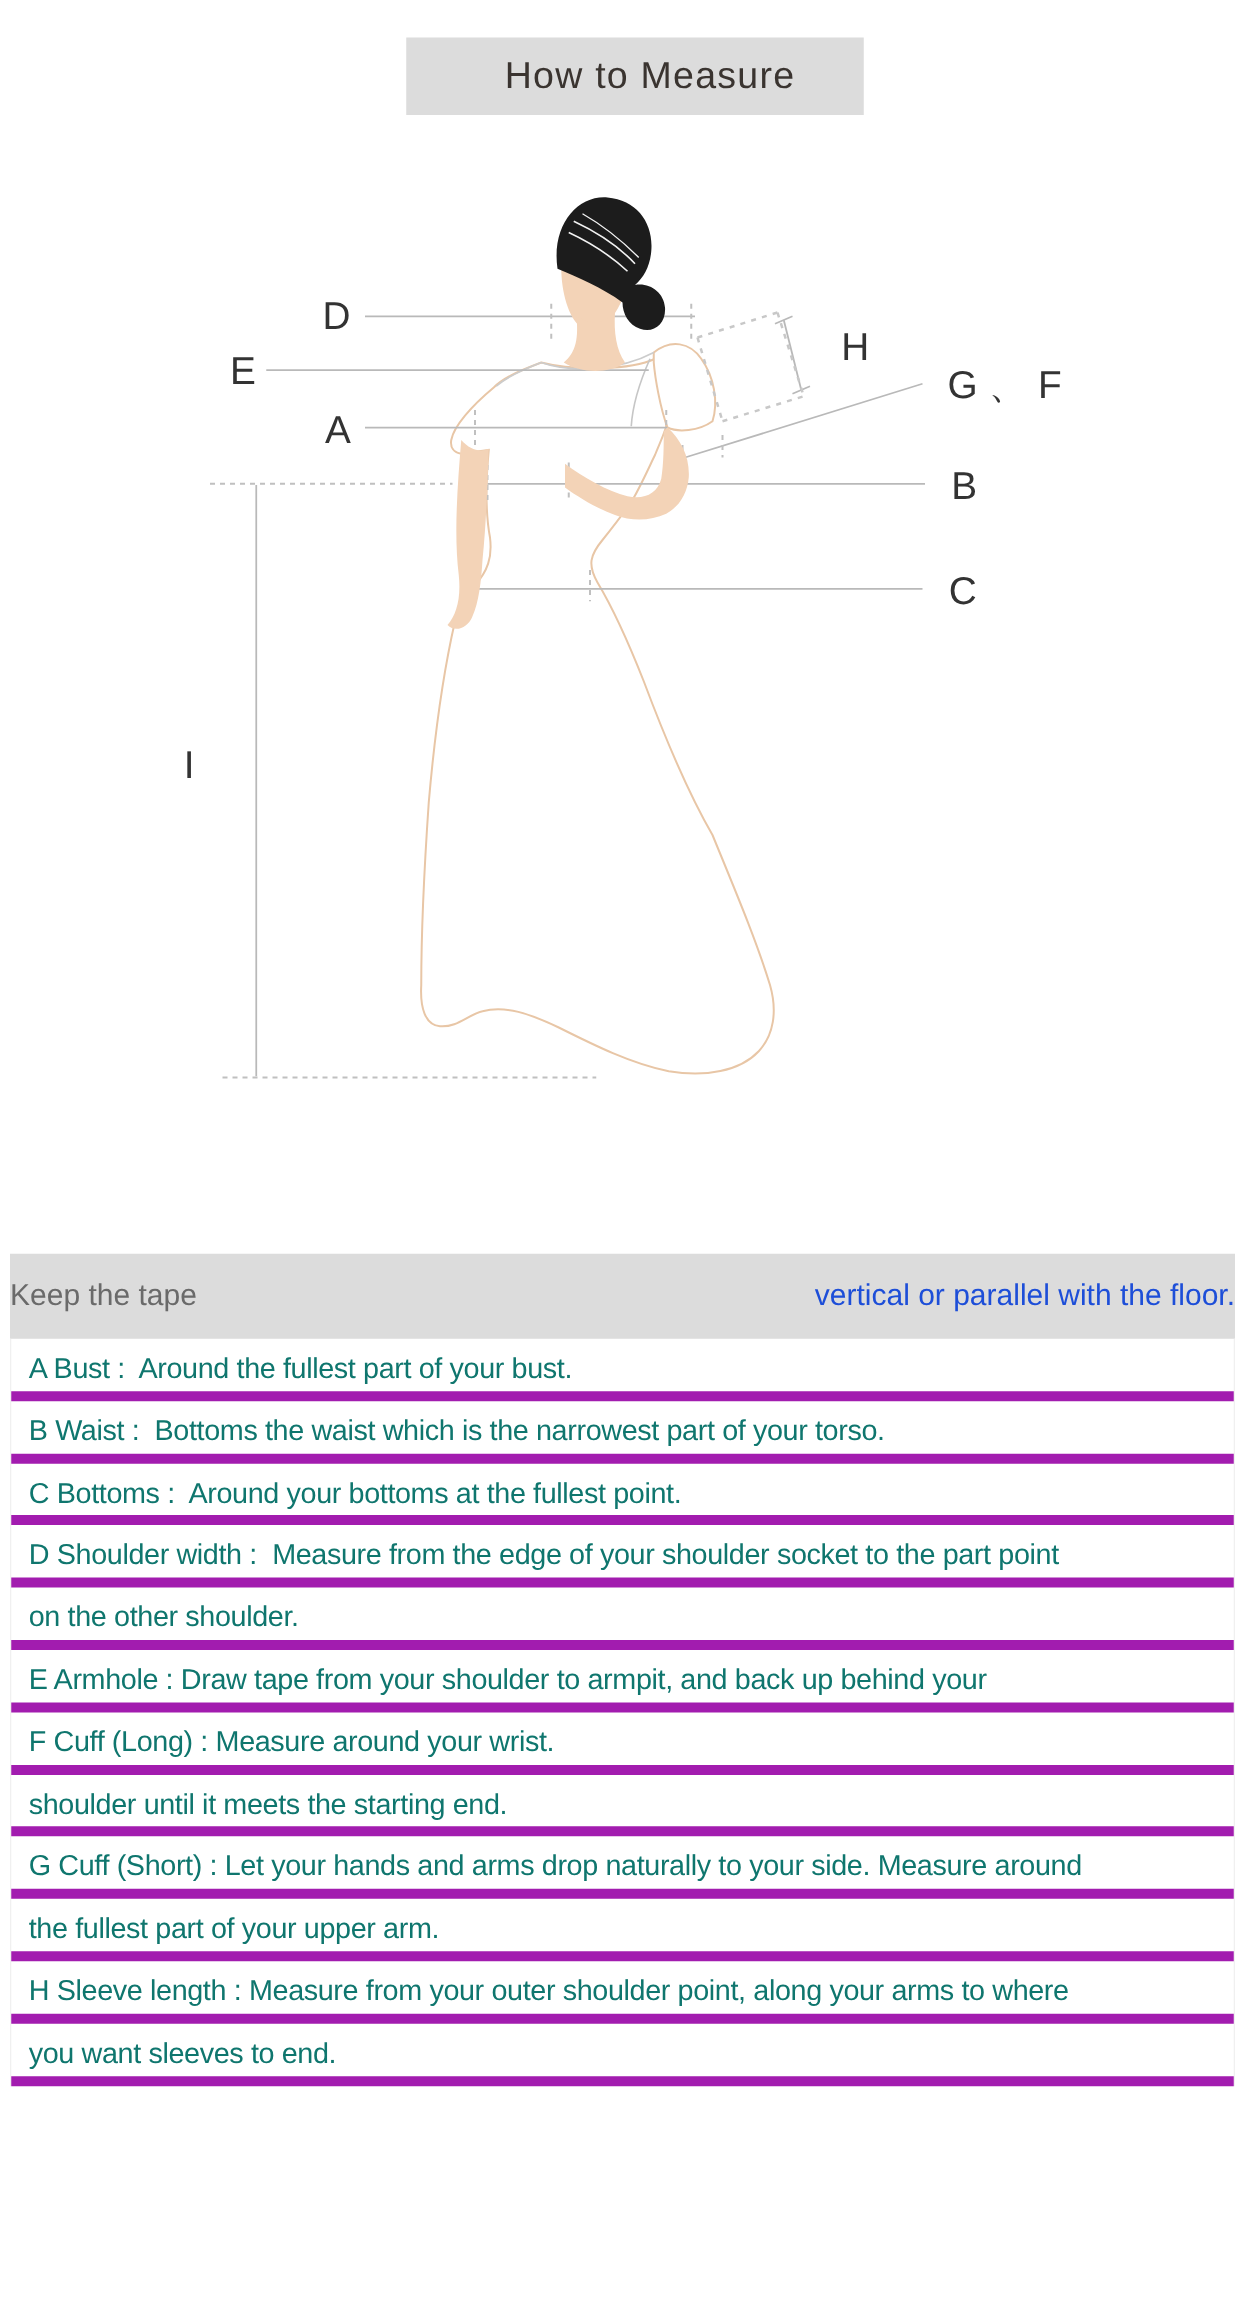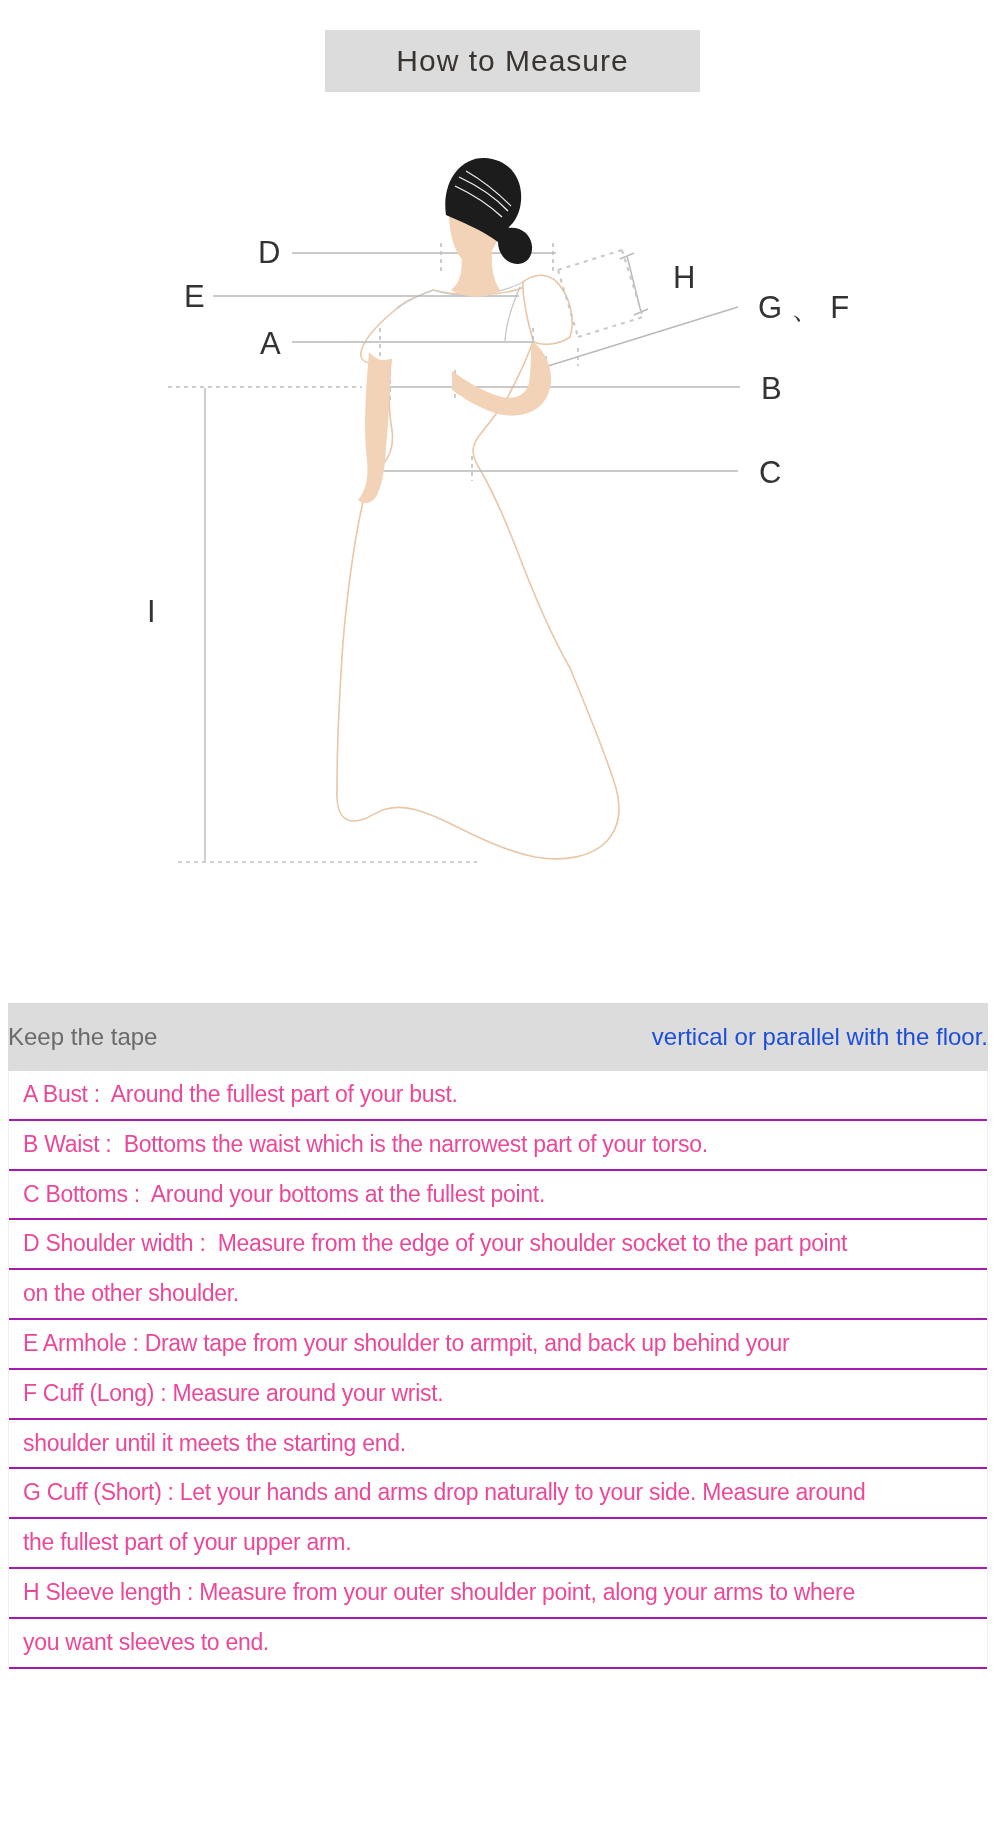--- a/index.html
+++ b/index.html
@@ -1,31 +1,31 @@
 <!DOCTYPE html>
 <html><head>
 <meta charset="utf-8">
 <style>
   html,body{margin:0;padding:0;background:#ffffff;}
   .page{position:relative;width:996px;height:1848px;background:#ffffff;overflow:hidden;
         font-family:"Liberation Sans","DejaVu Sans",sans-serif;color:#3a3a3a;}
-  .title-box{position:absolute;left:325px;top:30px;width:375px;height:62px;background:#dcdcdc;
-             display:flex;align-items:center;justify-content:center;}
+  .title-box{position:absolute;left:325px;top:30px;width:342px;height:62px;background:#dcdcdc;
+             display:flex;align-items:center;justify-content:center;padding-left:24px;}
   .title-box span{font-size:30px;font-weight:300;color:#3a3430;letter-spacing:1px;}
   .figure-svg{position:absolute;left:0;top:0;width:996px;height:940px;}
   svg text{font-family:"Liberation Sans","DejaVu Sans",sans-serif;font-weight:300;
            font-size:31px;fill:#333333;}
   .size-table{position:absolute;left:8px;top:1003px;width:980px;}
   .table-header{height:68px;background:#dcdcdc;display:flex;align-items:center;justify-content:space-between;
                 font-size:24px;font-weight:300;}
   .table-header .hl{color:#6a6a6a;white-space:pre;}
   .table-header .hd{color:#1d4ed8;}
   .table-body{border-left:1px solid #f0f0f0;border-right:1px solid #f0f0f0;}
-  .row{box-sizing:border-box;height:49.8px;line-height:47.8px;border-bottom:2px solid #a21caf;
-       padding-left:14px;font-size:23px;font-weight:300;color:#ec4899;letter-spacing:-0.3px;
+  .row{box-sizing:border-box;height:49.8px;line-height:47.8px;border-bottom:8px solid #a21caf;
+       padding-left:14px;font-size:23px;font-weight:300;color:#0f766e;letter-spacing:-0.3px;
        white-space:pre;overflow:hidden;}
 </style>
 </head>
 <body>
 
 <div class="page">
 
   <div class="title-box">
     <span>How to Measure</span>
   </div>

